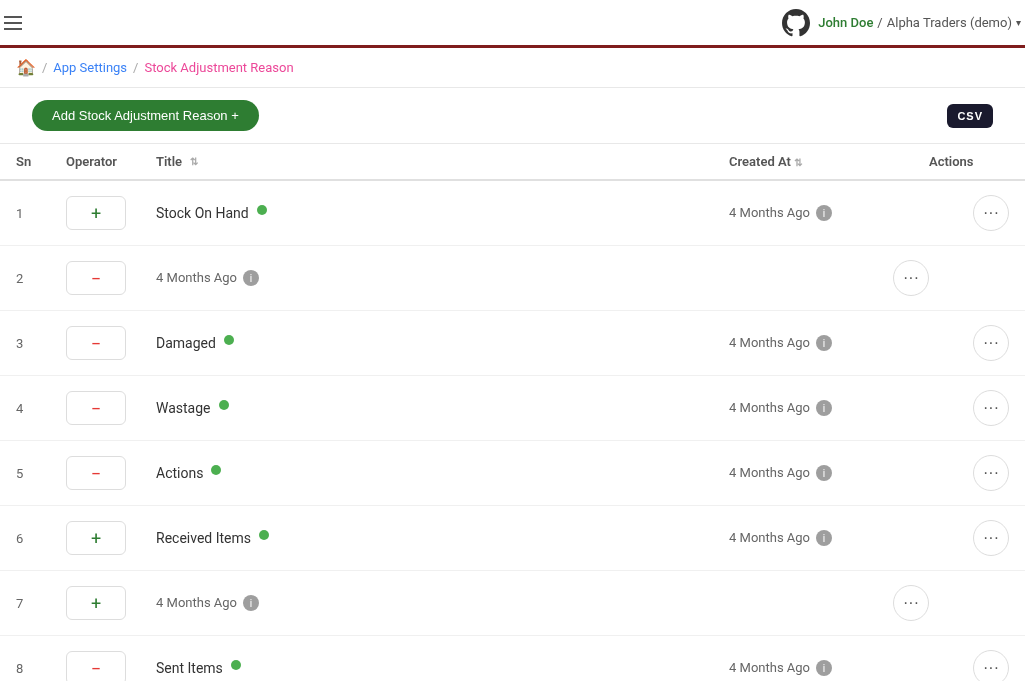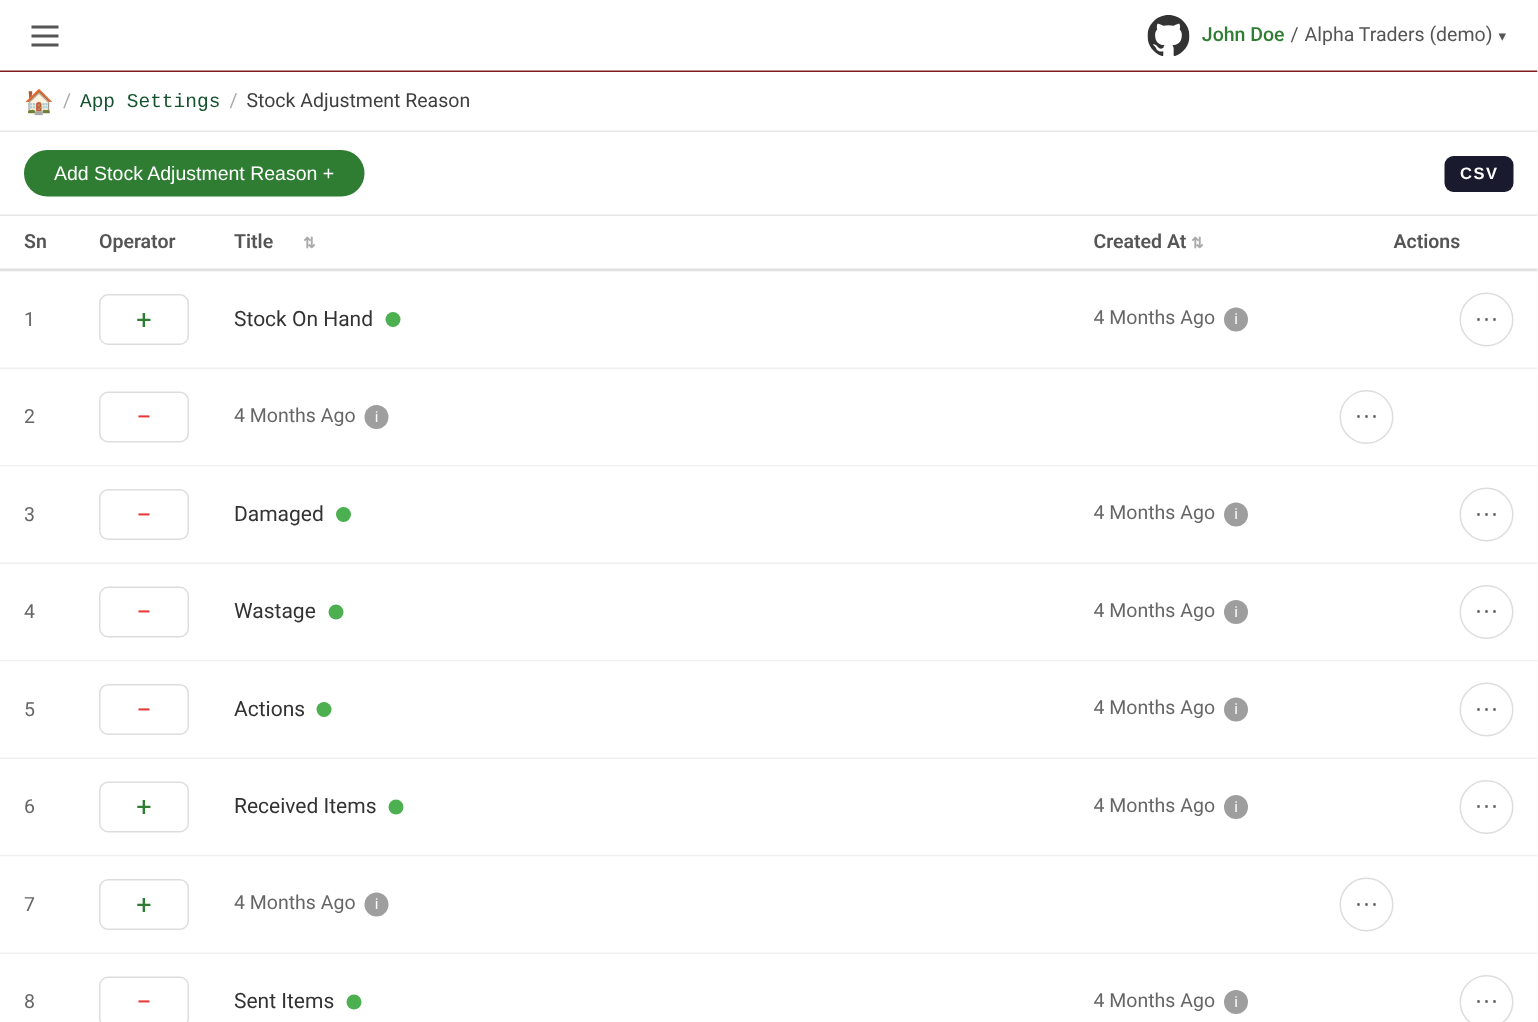--- a/index.html
+++ b/index.html
@@ -1,25 +1,25 @@
 <!DOCTYPE html>
 <html><head>
   <meta charset="utf-8">
   <style>
     * { box-sizing: border-box; margin: 0; padding: 0; }
     body { font-family: -apple-system, BlinkMacSystemFont, 'Segoe UI', Roboto, sans-serif; background: #f5f5f5; font-size: 14px; color: #333; }
 
     
     .header {
       background: #fff;
-      border-bottom: 1px solid #7f1d1d;
+      border-bottom: 3px solid #7f1d1d;
       display: flex;
       align-items: center;
       justify-content: space-between;
-      padding: 0 21px;
+      padding: 0 4px;
       height: 48px;
     }
     .header-left { display: flex; align-items: center; gap: 8px; }
     .hamburger-icon { cursor: pointer; display: flex; flex-direction: column; gap: 4px; }
     .hamburger-icon span { display: block; width: 18px; height: 2px; background: #555; }
     .header-right { display: flex; align-items: center; gap: 8px; }
     .github-icon { width: 28px; height: 28px; }
     .user-info { display: flex; align-items: center; gap: 4px; color: #555; font-size: 13px; }
     .user-name { color: #2e7d32; font-weight: 500; }
     .chevron-down { font-size: 10px; color: #555; }
@@ -30,27 +30,27 @@
       padding: 10px 16px;
       display: flex;
       align-items: center;
       gap: 6px;
       font-size: 13px;
       color: #666;
       border-bottom: 1px solid #e8e8e8;
     }
     .breadcrumb-home { color: #555; font-size: 16px; }
     .breadcrumb-sep { color: #aaa; }
-    .breadcrumb-link { color: #14532d; text-decoration: none; font-family: Liberation Mono, monospace; }
-    .breadcrumb-current { color: #404040; }
+    .breadcrumb-link { color: #3b82f6; text-decoration: none; }
+    .breadcrumb-current { color: #ec4899; }
 
     
     .toolbar {
       background: #fff;
-      padding: 12px 16px;
+      padding: 12px 32px;
       display: flex;
       align-items: center;
       justify-content: space-between;
       border-bottom: 1px solid #e8e8e8;
     }
     .add-btn {
       background: #2e7d32;
       color: #fff;
       border: none;
       border-radius: 20px;
@@ -81,21 +81,21 @@
     }
     .table-header {
       display: grid;
       grid-template-columns: 50px 90px 1fr 200px 80px;
       padding: 10px 16px;
       border-bottom: 2px solid #e0e0e0;
       font-weight: 600;
       font-size: 13px;
       color: #555;
     }
-    .table-header .col-title { display: flex; align-items: center; gap: 20px; }
+    .table-header .col-title { display: flex; align-items: center; gap: 8px; }
     .sort-icon { color: #aaa; font-size: 10px; }
 
     .table-row {
       display: grid;
       grid-template-columns: 50px 90px 1fr 200px 80px;
       padding: 14px 16px;
       border-bottom: 1px solid #f0f0f0;
       align-items: center;
       background: #fff;
     }
@@ -108,21 +108,21 @@
       border-radius: 6px;
       display: flex;
       align-items: center;
       justify-content: center;
       font-size: 18px;
       background: #fff;
     }
     .op-plus { color: #2e7d32; }
     .op-minus { color: #e53935; }
 
-    .row-title-cell { display: flex; align-items: center; gap: 8px; }
+    .row-title-cell { display: flex; align-items: flex-start; gap: 8px; }
     .row-title { font-size: 14px; color: #333; }
     .status-dot { width: 10px; height: 10px; border-radius: 50%; background: #4caf50; flex-shrink: 0; }
 
     .created-at { display: flex; align-items: flex-start; gap: 6px; color: #666; font-size: 13px; }
     .info-icon {
       width: 16px; height: 16px; border-radius: 50%; background: #9e9e9e;
       color: #fff; font-size: 10px; display: flex; align-items: center; justify-content: center;
       cursor: pointer; flex-shrink: 0;
     }
 

